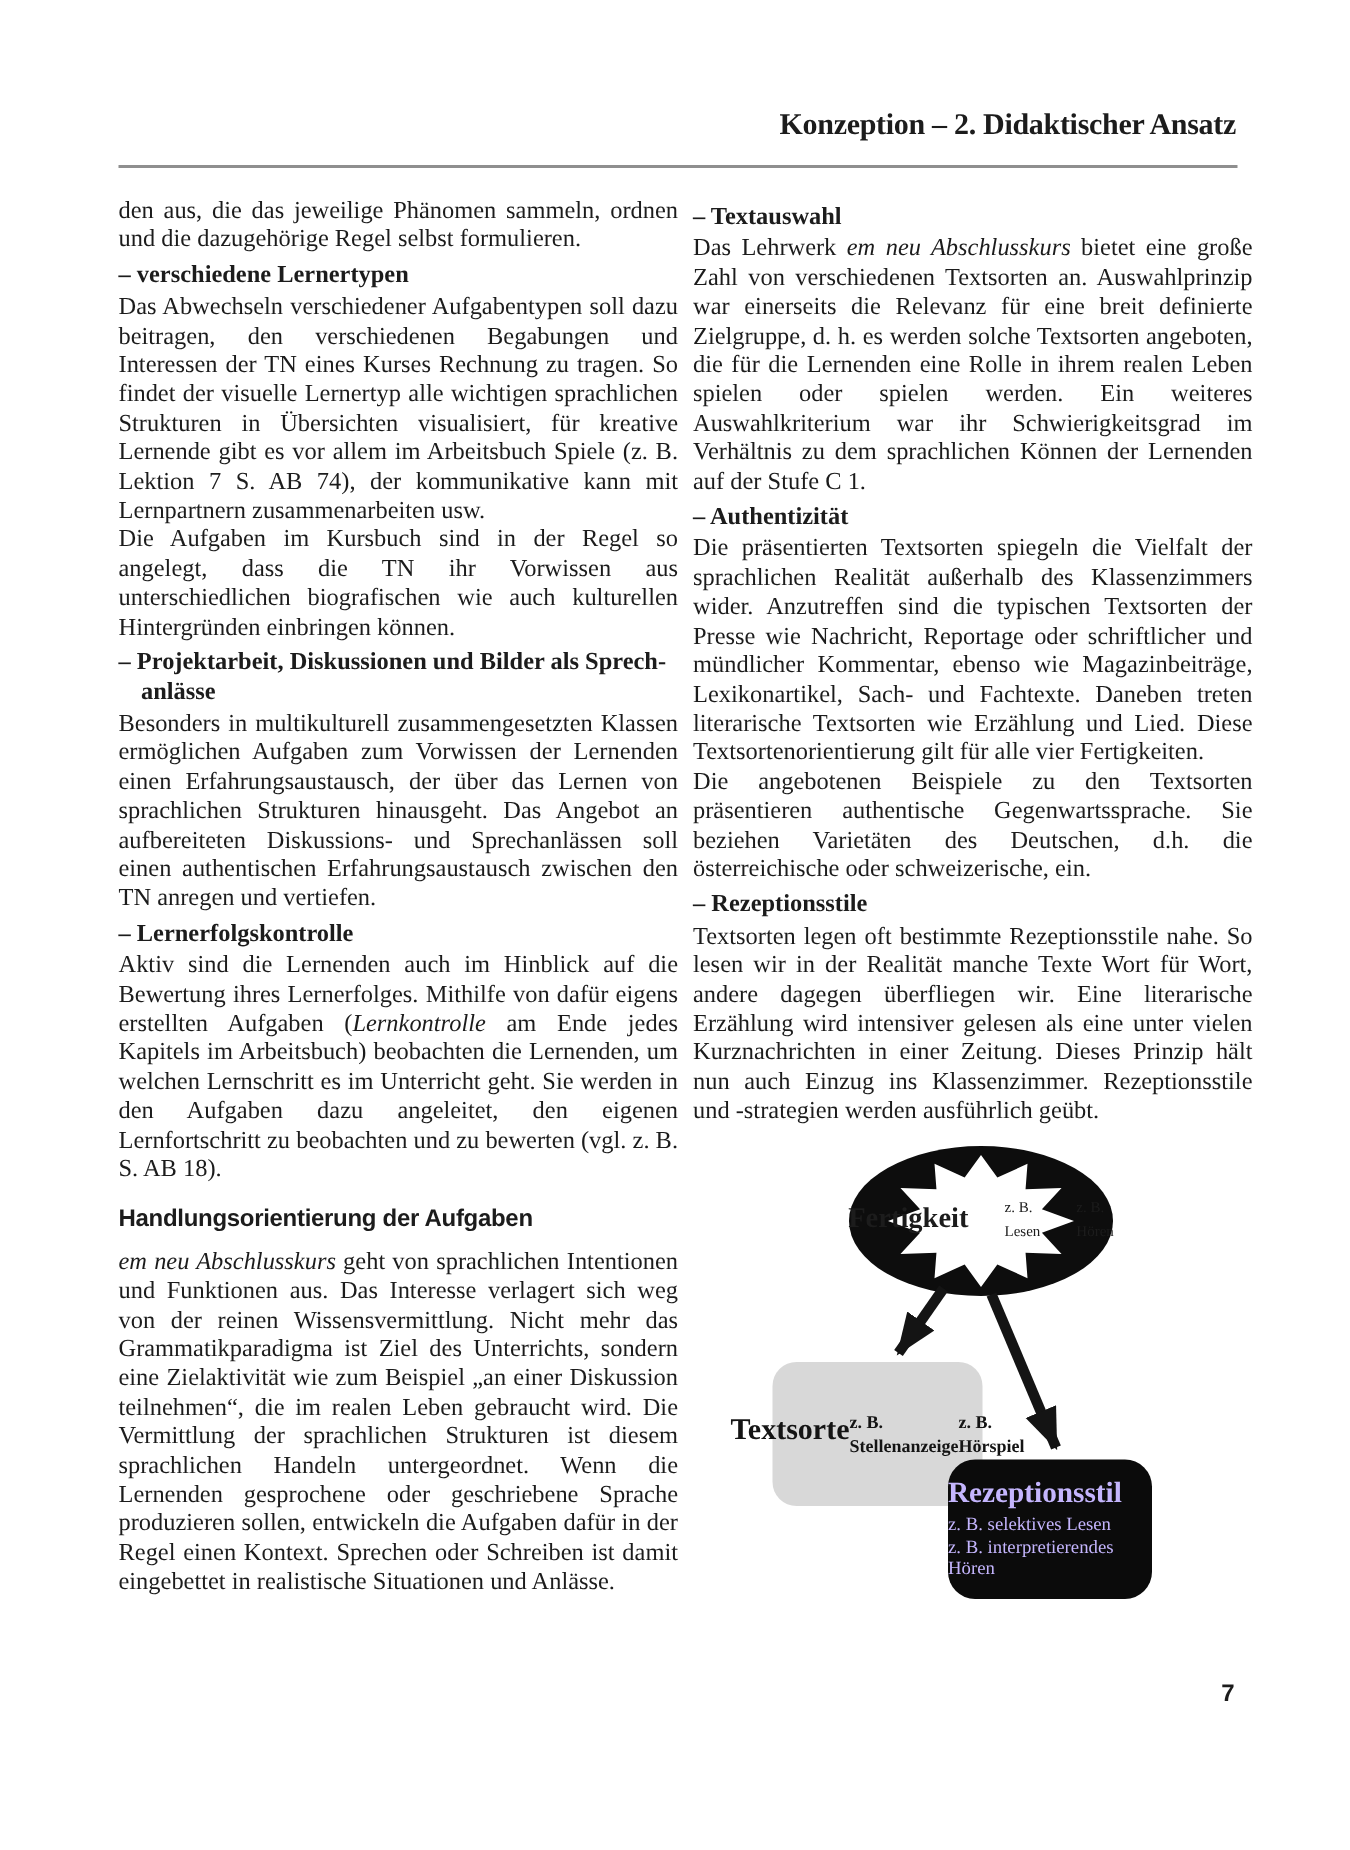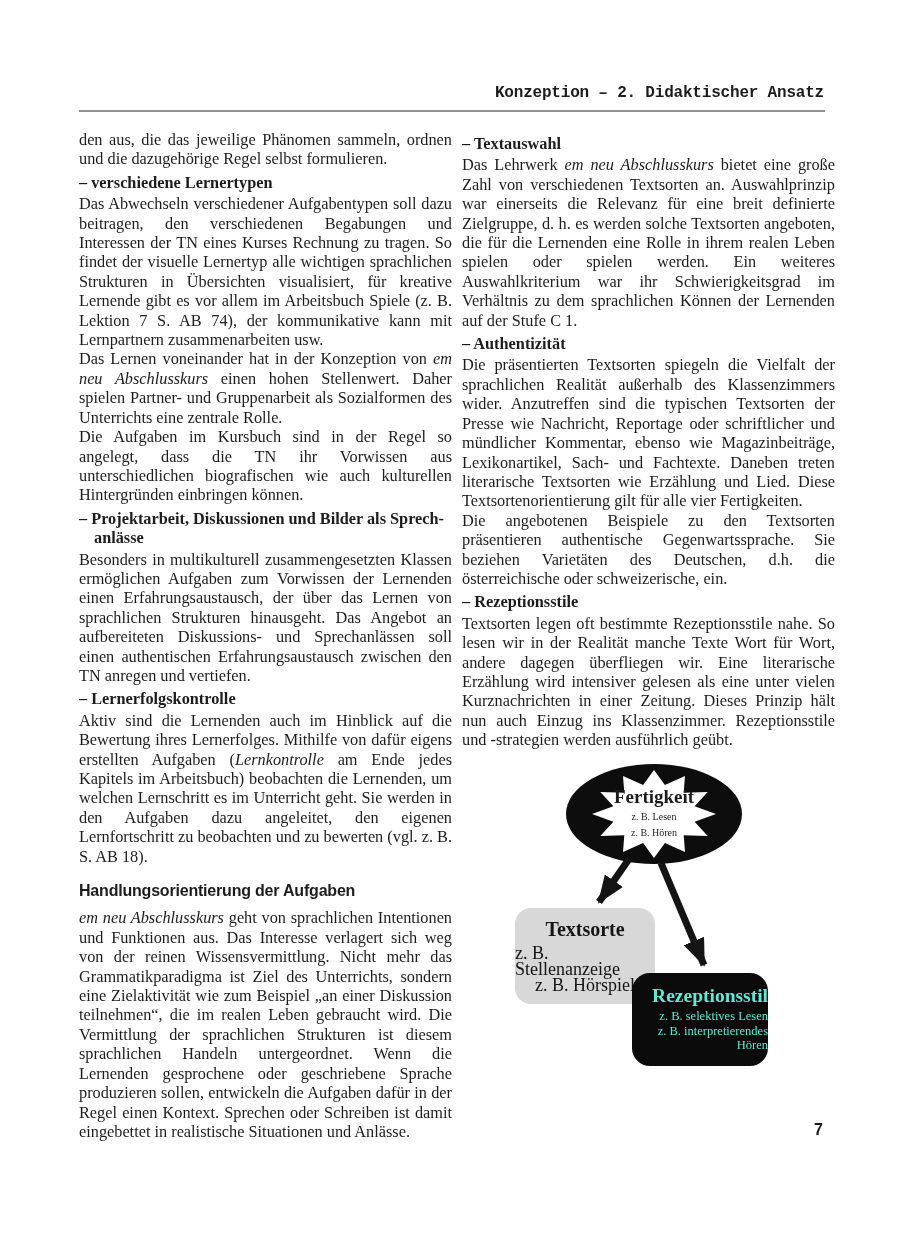--- a/index.html
+++ b/index.html
@@ -2,23 +2,23 @@
 <html><head>
 <meta charset="utf-8">
 <style>
   html,body{margin:0;padding:0;}
   body{
     width:900px;height:1233px;position:relative;background:#ffffff;
     font-family:"Liberation Serif","DejaVu Serif",serif;color:#1c1c1c;
     -webkit-font-smoothing:antialiased;overflow:hidden;
   }
   .page-header{
-    position:absolute;top:84px;right:76px;
-    font-family:Liberation Mono, monospace;
-    font-weight:700;font-size:16px;letter-spacing:-0.2px;text-align:right;
+    position:absolute;top:72px;right:76px;
+    font-family:Liberation Serif, serif;
+    font-weight:700;font-size:20px;letter-spacing:-0.2px;text-align:right;
   }
   .header-rule{position:absolute;left:79px;top:110px;width:746px;height:2px;background:#8f8f8f;}
   .col{
     position:absolute;top:130px;width:373px;
     font-size:16.3px;line-height:19.4px;text-align:justify;hyphens:manual;
   }
   .col-left{left:79px;}
   .col-right{left:462px;}
   .blk{margin:0;}
   p.blk.p{margin:0;}
@@ -33,53 +33,52 @@
     padding-left:15px;text-indent:-15px;
   }
   .it{font-style:italic;}
   
   .diagram{position:relative;height:318px;margin:6px 0 2px 0;text-align:left;}
   .d-abs{position:absolute;}
   .ellipse{left:104px;top:8px;width:176px;height:100px;border-radius:50%;background:#0d0d0d;}
   .star-svg{left:104px;top:8px;width:176px;height:100px;}
   .f-inner{
     left:104px;top:8px;width:176px;height:100px;
-    display:flex;flex-direction:column;align-items:center;justify-content:center;
+    display:flex;align-items:center;justify-content:center;gap:24px;
   }
   .f-title{font-weight:700;font-size:19px;line-height:20px;margin-bottom:2px;}
   .f-sub{font-size:10px;line-height:15.5px;}
   .arrow-svg{left:0;top:0;width:373px;height:318px;}
   .box-textsorte{
     left:53px;top:152px;width:140px;height:96px;border-radius:16px;background:#d8d8d8;
-    display:flex;flex-direction:column;align-items:center;justify-content:center;color:#141414;
+    display:flex;align-items:center;justify-content:center;color:#141414;
   }
   .t-title{font-weight:700;font-size:20px;line-height:22px;margin-bottom:5px;}
-  .t-sub{font-size:18px;line-height:16px;font-weight:400;}
+  .t-sub{font-size:12px;line-height:16px;font-weight:700;}
   .box-rezeption{
     left:170px;top:217px;width:136px;height:93px;border-radius:18px;background:#0b0b0b;
-    display:flex;flex-direction:column;align-items:flex-end;justify-content:center;color:#5eead4;
+    display:flex;flex-direction:column;align-items:flex-start;justify-content:center;color:#c4b5fd;
   }
   .r-title{font-weight:700;font-size:19.5px;line-height:21px;margin-bottom:3px;}
   .r-sub{font-size:12.5px;line-height:14.5px;}
   .page-number{
     position:absolute;right:77px;top:1121px;
     font-family:"Liberation Sans","DejaVu Sans",sans-serif;font-weight:700;font-size:16px;
   }
 </style>
 </head>
 <body>
 
 <div class="page-header">Konzeption – 2. Didaktischer Ansatz</div>
 <div class="header-rule"></div>
 
 <div class="col col-left">
     <p class="blk p"><span>den aus, die das jeweilige Phänomen sammeln, ordnen und die dazugehörige Regel selbst formulieren.</span></p>
     <div class="blk dash"><span>– verschiedene Lernertypen</span></div>
     <p class="blk p"><span>Das Abwechseln verschiedener Aufgabentypen soll dazu beitragen, den verschiedenen Begabungen und Interessen der TN eines Kurses Rechnung zu tragen. So findet der visuelle Lernertyp alle wichtigen sprachlichen Strukturen in Übersichten visualisiert, für kreative Lernende gibt es vor allem im Arbeitsbuch Spiele (z. B. Lektion 7 S. AB 74), der kommunikative kann mit Lernpartnern zusammenarbeiten usw.</span></p>
-    <p class="blk p"><span>Das Lernen voneinander hat in der Konzeption von </span><span class="it">em neu Abschlusskurs</span><span> einen hohen Stellenwert. Daher spielen Partner- und Gruppenarbeit als Sozialformen des Unterrichts eine zentrale Rolle.</span></p>
     <p class="blk p"><span>Die Aufgaben im Kursbuch sind in der Regel so angelegt, dass die TN ihr Vorwissen aus unterschiedlichen biografischen wie auch kulturellen Hintergründen einbringen können.</span></p>
     <div class="blk dash"><span>– Projektarbeit, Diskussionen und Bilder als Sprech­anlässe</span></div>
     <p class="blk p"><span>Besonders in multikulturell zusammengesetzten Klassen ermöglichen Aufgaben zum Vorwissen der Lernenden einen Erfahrungsaustausch, der über das Lernen von sprachlichen Strukturen hinausgeht. Das Angebot an aufbereiteten Diskussions- und Sprechanlässen soll einen authentischen Erfahrungsaustausch zwischen den TN anregen und vertiefen.</span></p>
     <div class="blk dash"><span>– Lernerfolgskontrolle</span></div>
     <p class="blk p"><span>Aktiv sind die Lernenden auch im Hinblick auf die Bewertung ihres Lernerfolges. Mithilfe von dafür eigens erstellten Aufgaben (</span><span class="it">Lernkontrolle</span><span> am Ende jedes Kapitels im Arbeitsbuch) beobachten die Lernenden, um welchen Lernschritt es im Unterricht geht. Sie werden in den Aufgaben dazu angeleitet, den eigenen Lernfortschritt zu beobachten und zu bewerten (vgl. z. B. S. AB 18).</span></p>
     <div class="blk sect"><span>Handlungsorientierung der Aufgaben</span></div>
     <p class="blk p"><span class="it">em neu Abschlusskurs</span><span> geht von sprachlichen Intentionen und Funktionen aus. Das Interesse verlagert sich weg von der reinen Wissensvermittlung. Nicht mehr das Grammatikparadigma ist Ziel des Unterrichts, sondern eine Zielaktivität wie zum Beispiel „an einer Diskussion teilnehmen“, die im realen Leben gebraucht wird. Die Vermittlung der sprachlichen Strukturen ist diesem sprachlichen Handeln untergeordnet. Wenn die Lernenden gesprochene oder geschriebene Sprache produzieren sollen, entwickeln die Aufgaben dafür in der Regel einen Kontext. Sprechen oder Schreiben ist damit eingebettet in realistische Situationen und Anlässe.</span></p>
   </div>
 
 <div class="col col-right">

